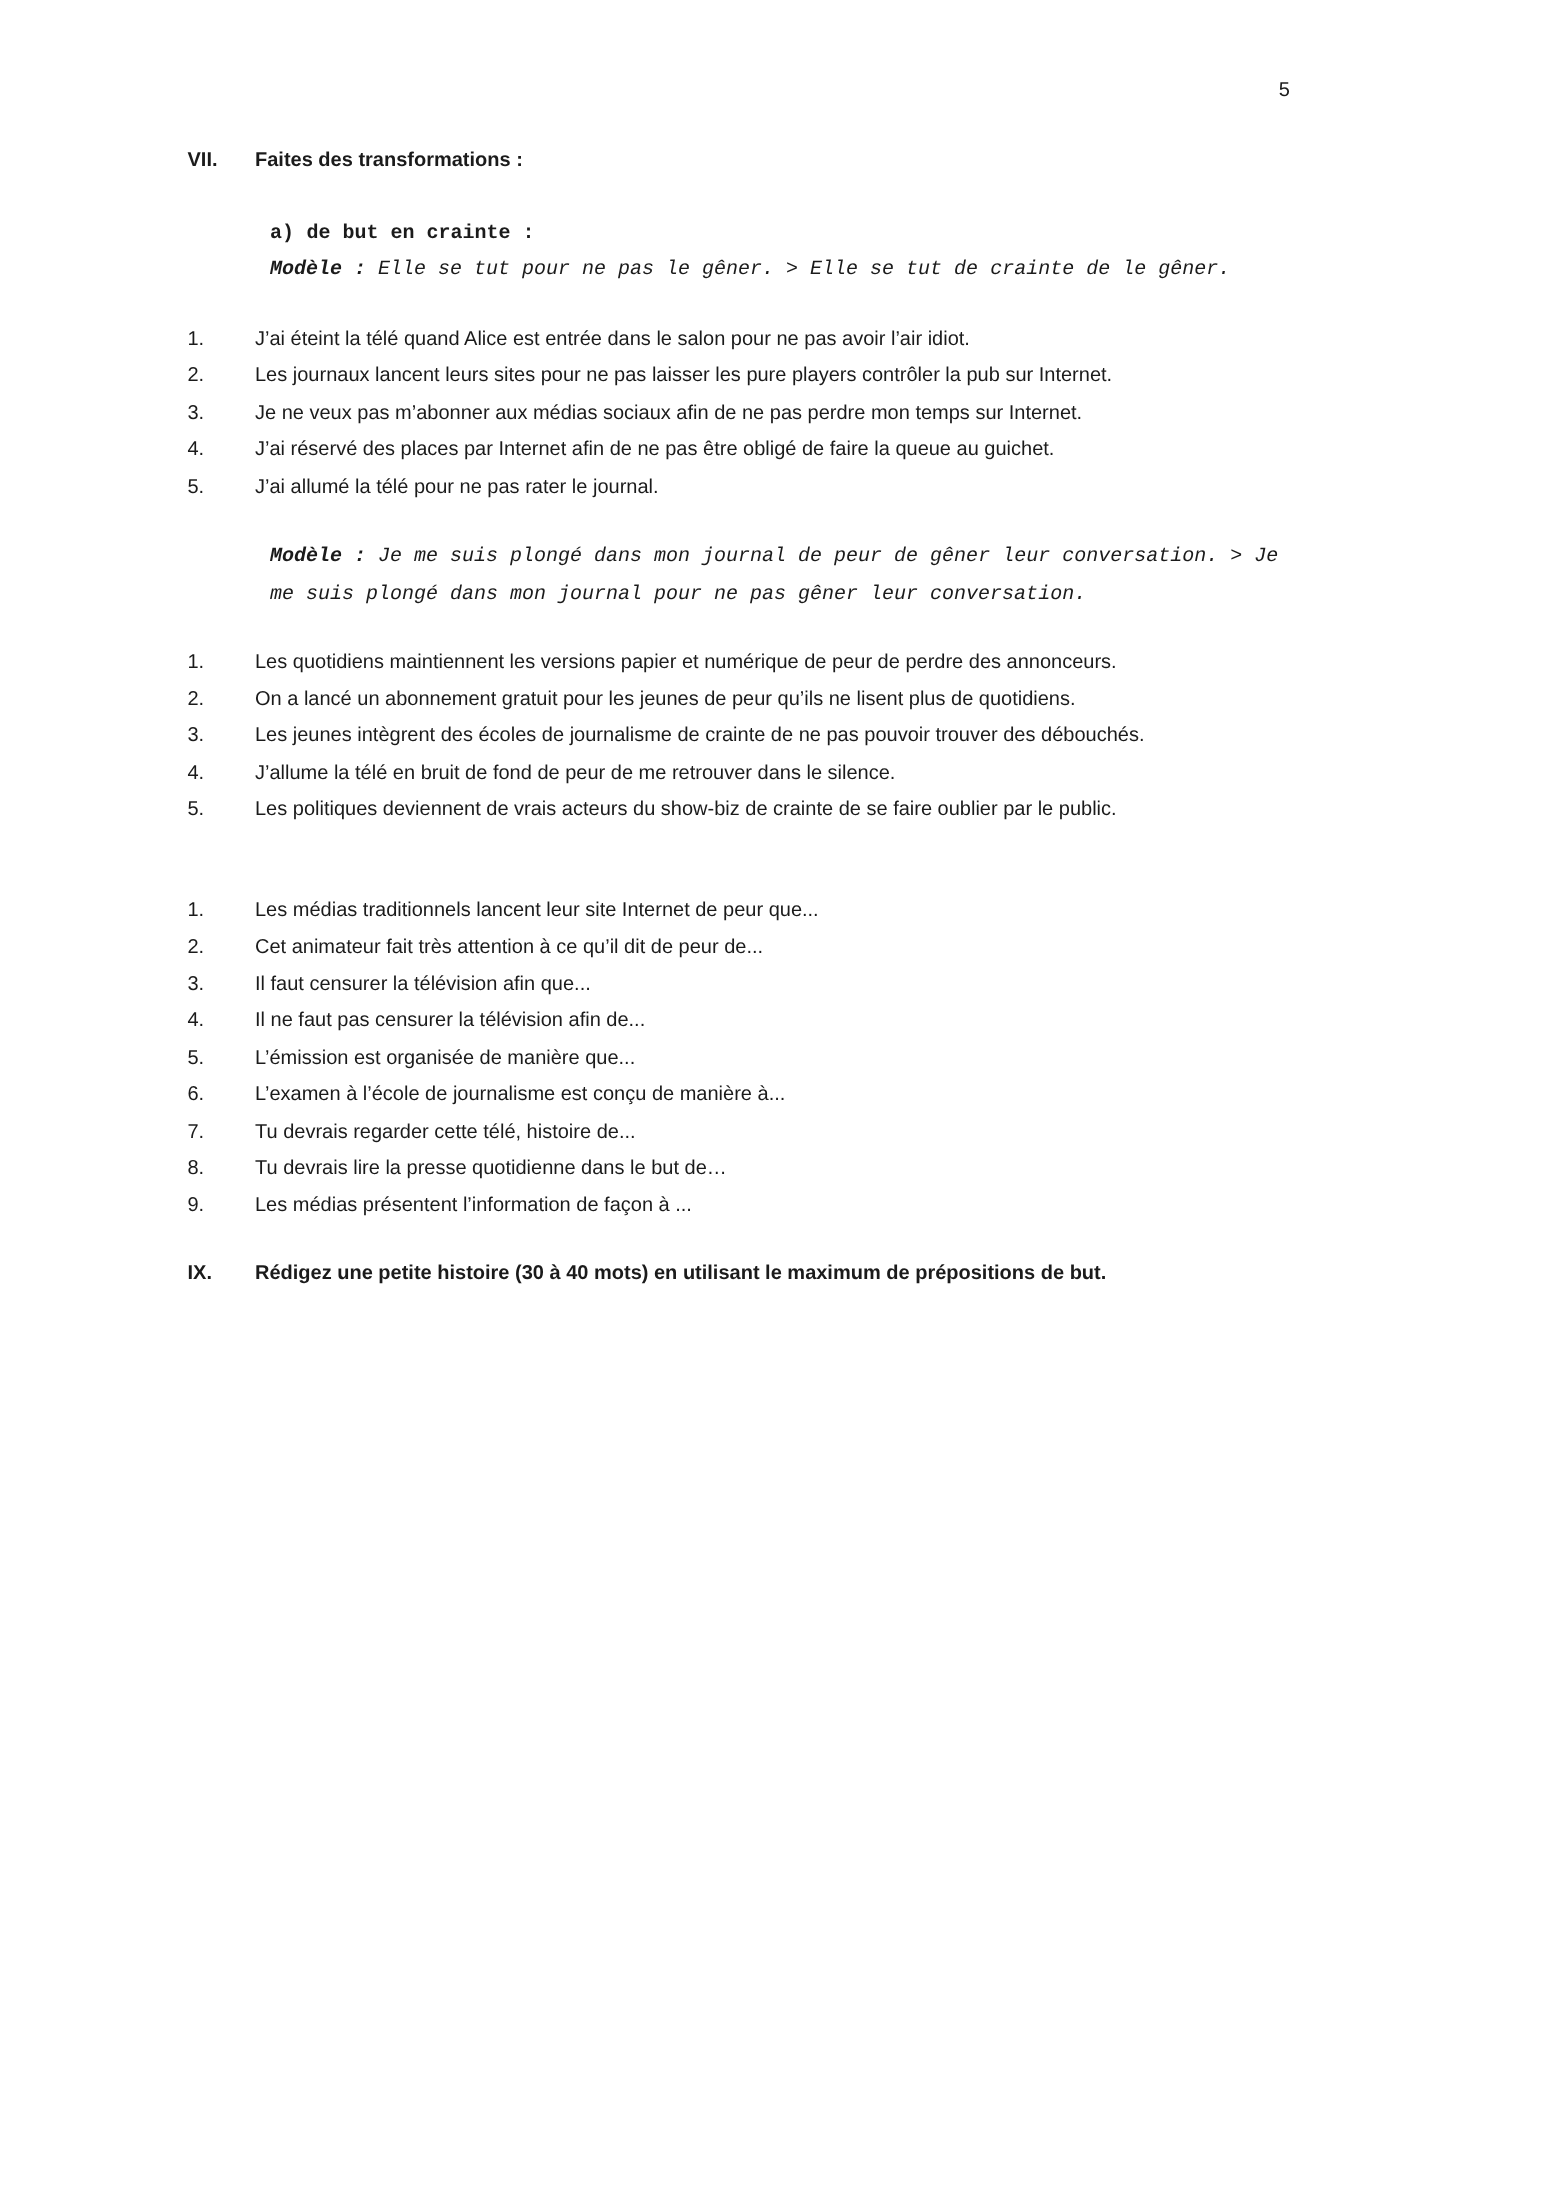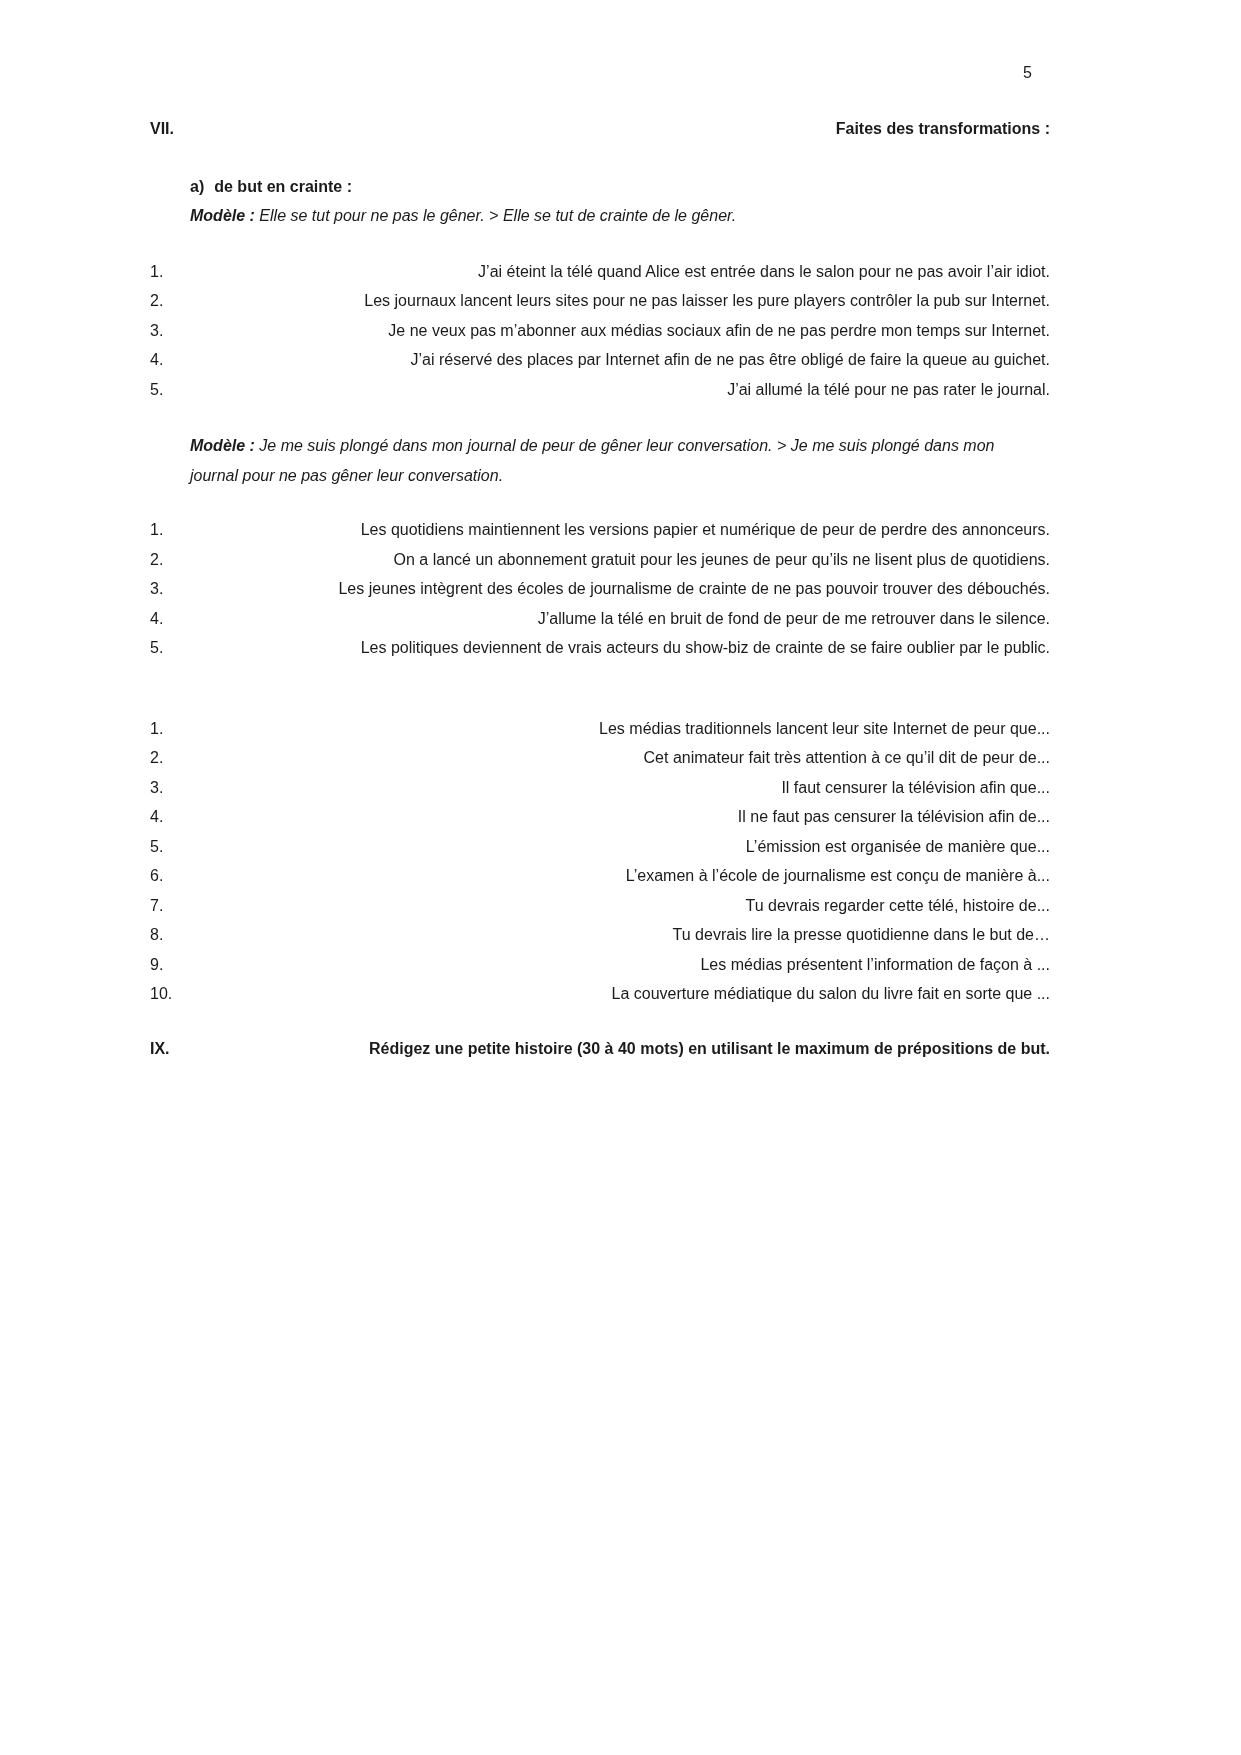--- a/index.html
+++ b/index.html
@@ -31,26 +31,26 @@
     align-items: flex-start;
     line-height: 29.5px;
   }
   .row .num {
     flex: none;
     width: 54px;
   }
   .row .text {
     flex: 1;
     max-width: 846px;
-    text-align: right;
   }
   .sub {
-    margin-left: 40px;
+    margin-left: 66px;
     line-height: 29.5px;
     max-width: 846px;
+    font-family: Liberation Mono, monospace;
   }
   .bold { font-weight: 700; }
   .italic { font-style: italic; }
   .sub-heading .label { display: inline-block; margin-right: 10px; }
   .sp26 { height: 26px; }
   .sp28 { height: 28px; }
   .sp27 { height: 27px; }
   .sp25 { height: 25px; }
 </style>
 </head>
@@ -164,24 +164,20 @@
       <span class="text">Tu devrais regarder cette télé, histoire de...</span>
     </div>
     <div class="row">
       <span class="num">8.</span>
       <span class="text">Tu devrais lire la presse quotidienne dans le but de…</span>
     </div>
     <div class="row">
       <span class="num">9.</span>
       <span class="text">Les médias présentent l’information de façon à ...</span>
     </div>
-    <div class="row">
-      <span class="num">10.</span>
-      <span class="text">La couverture médiatique du salon du livre fait en sorte que ...</span>
-    </div>
 
     <div class="sp25"></div>
 
     <div class="row">
       <span class="num bold">IX.</span>
       <span class="text bold">Rédigez une petite histoire (30 à 40 mots) en utilisant le maximum de prépositions de but.</span>
     </div>
 
   </div>
 </div>

